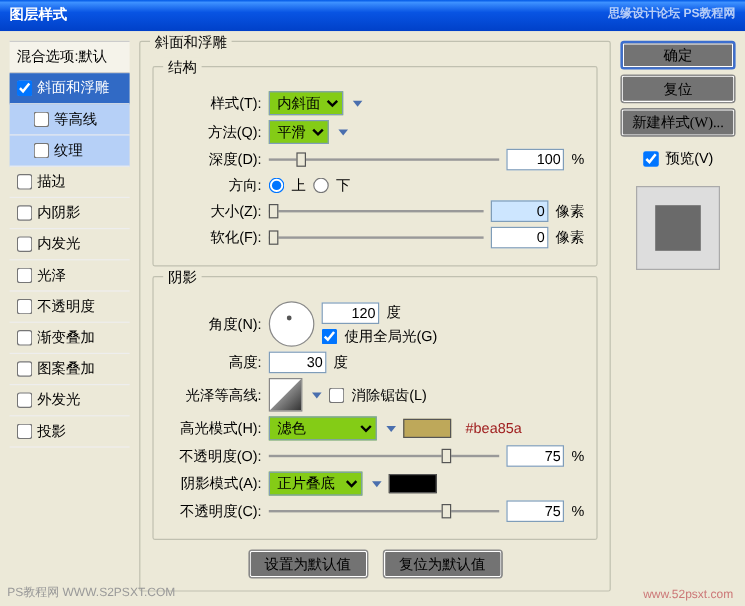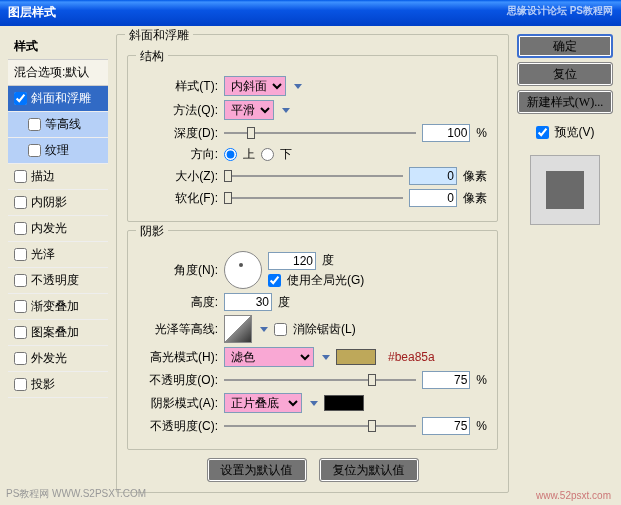--- a/index.html
+++ b/index.html
@@ -14,21 +14,21 @@
 .style-list li { padding: 4px 4px 4px 6px; display: flex; align-items: center; gap: 4px; border-bottom: 1px solid #eee; }
 .style-list li.indent { padding-left: 20px; }
 .style-list li.selected { background: #316ac5; color: #fff; }
 .style-list li.sub-selected { background: #b6d0f7; }
 .style-list input[type=checkbox] { width: 13px; height: 13px; }
 .mid-col { flex: 1; }
 .group { border: 1px solid #c0c0b0; border-radius: 2px; margin-bottom: 8px; position: relative; padding: 16px 10px 10px; }
 .group .legend { position: absolute; top: -8px; left: 8px; background: #ece9d8; padding: 0 4px; }
 .row { display: flex; align-items: center; gap: 6px; margin: 4px 0; }
 .row .lbl { width: 80px; text-align: right; }
-select { border: 1px solid #7f9db9; height: 20px; background: #f9a8d4; padding: 0 2px; }
+select { border: 1px solid #7f9db9; height: 20px; background: #84cc16; padding: 0 2px; }
 input[type=text] { border: 1px solid #7f9db9; height: 18px; width: 48px; text-align: right; padding-right: 2px; background: #fff; }
 input[type=text].focus { background: #cde6ff; }
 .slider { flex: 1; height: 18px; position: relative; }
 .slider .track { position: absolute; top: 8px; left: 0; right: 0; height: 2px; background: #999; }
 .slider .thumb { position: absolute; top: 3px; width: 8px; height: 12px; background: #ece9d8; border: 1px solid #555; }
 .swatch { width: 40px; height: 16px; border: 1px solid #555; }
 .contour { width: 28px; height: 28px; border: 1px solid #888; background: linear-gradient(135deg, #fff 0%, #fff 49%, #888 50%, #333 100%); }
 .anglewheel { width: 38px; height: 38px; border: 1px solid #888; border-radius: 50%; background: #fff; position: relative; }
 .anglewheel::after { content: ""; position: absolute; width: 4px; height: 4px; background: #555; border-radius: 50%; top: 11px; left: 14px; }
 .right-col { width: 96px; display: flex; flex-direction: column; gap: 4px; align-items: stretch; }
@@ -47,21 +47,20 @@
 <body>
 
 <div class="titlebar">
   <span>图层样式</span>
   <span class="wm">思缘设计论坛  PS教程网</span>
 </div>
 
 <div class="dlg-body">
 
   <div class="left-col">
-    <div class="hdr">样式</div>
     <div class="blend">混合选项:默认</div>
     <ul class="style-list" id="style-list">
         <li class="selected">
           <input type="checkbox" checked="" style="">
           <span>斜面和浮雕</span>
         </li>
         <li class="indent sub-selected">
           <input type="checkbox" style="">
           <span>等高线</span>
         </li>

